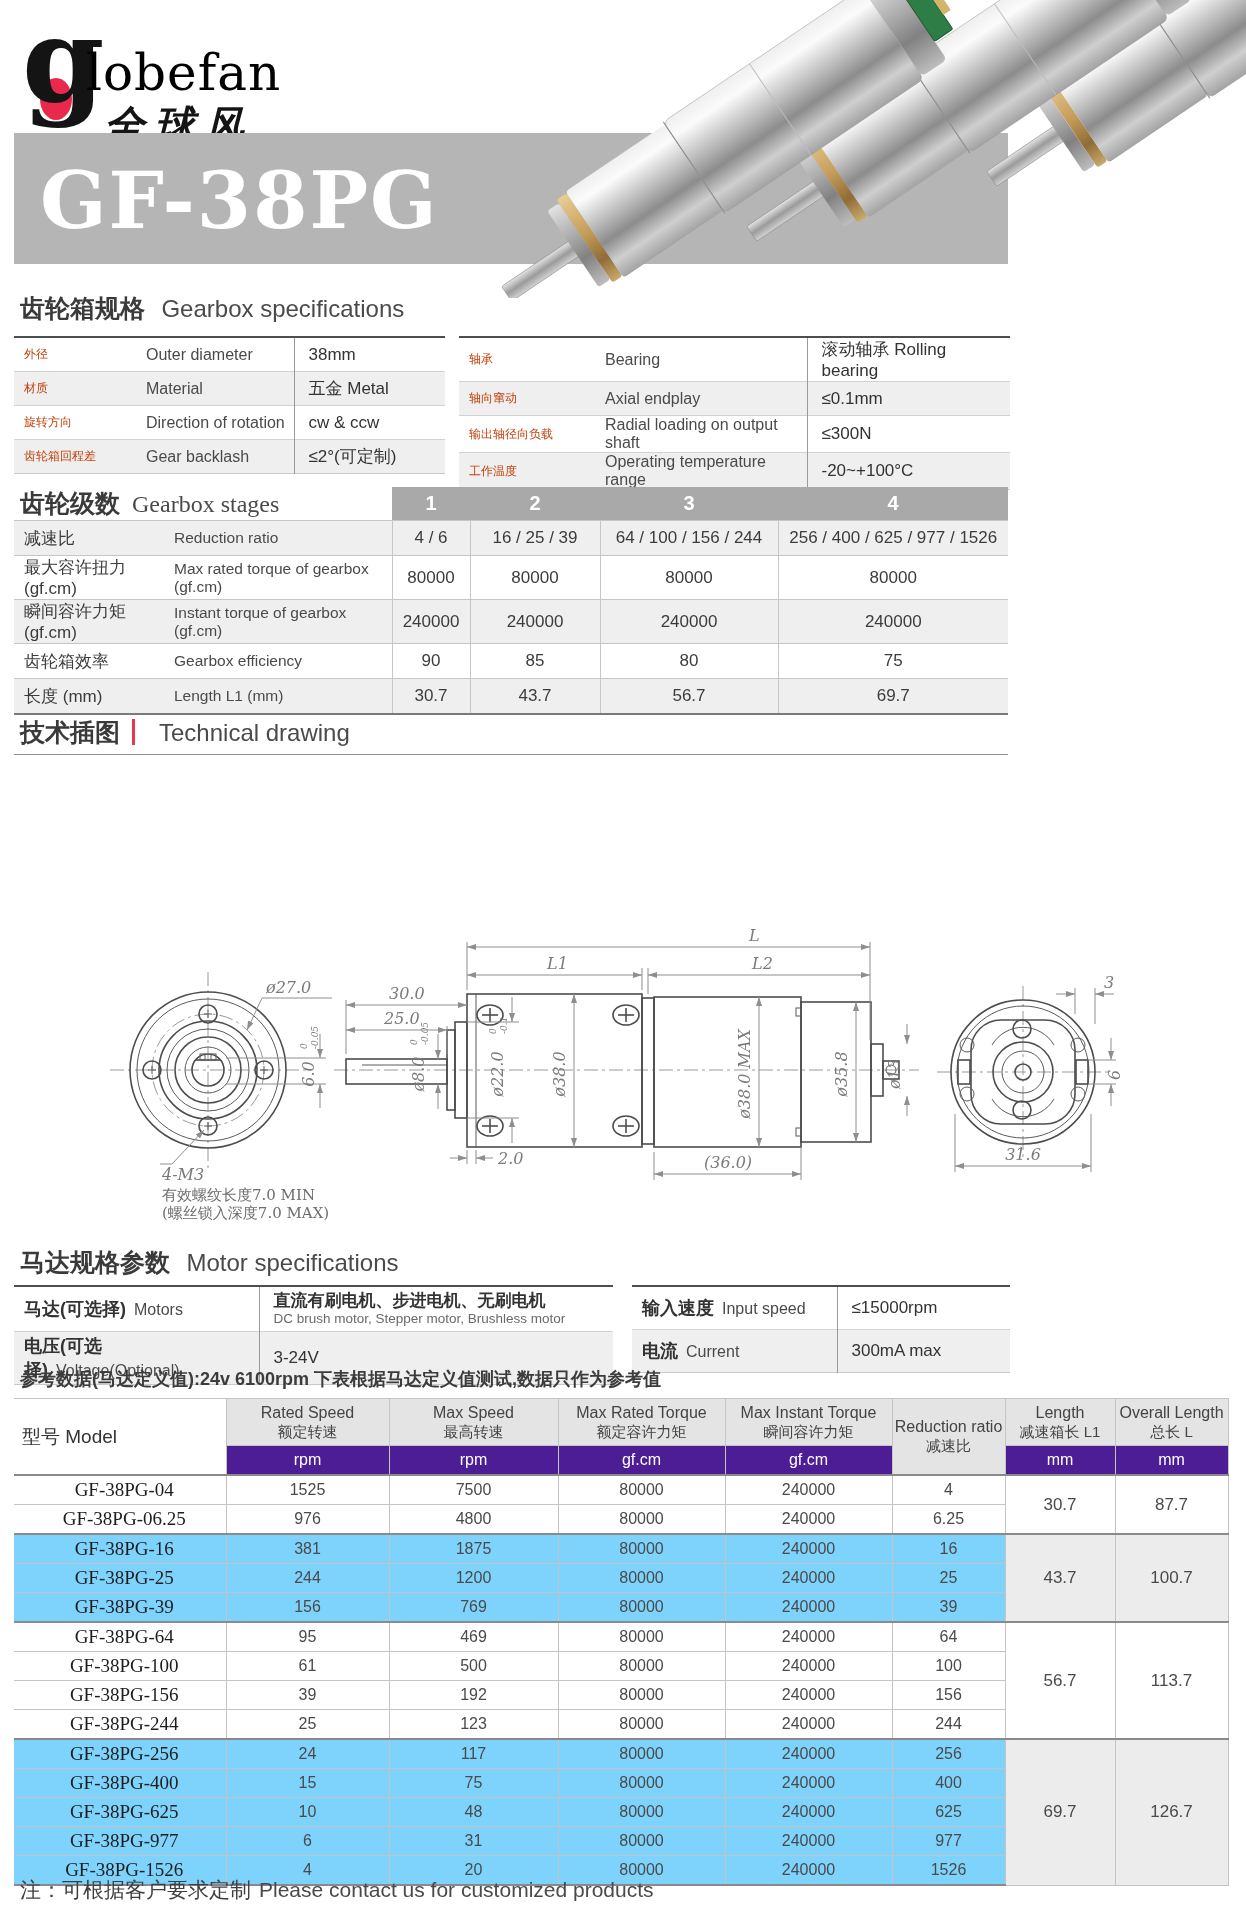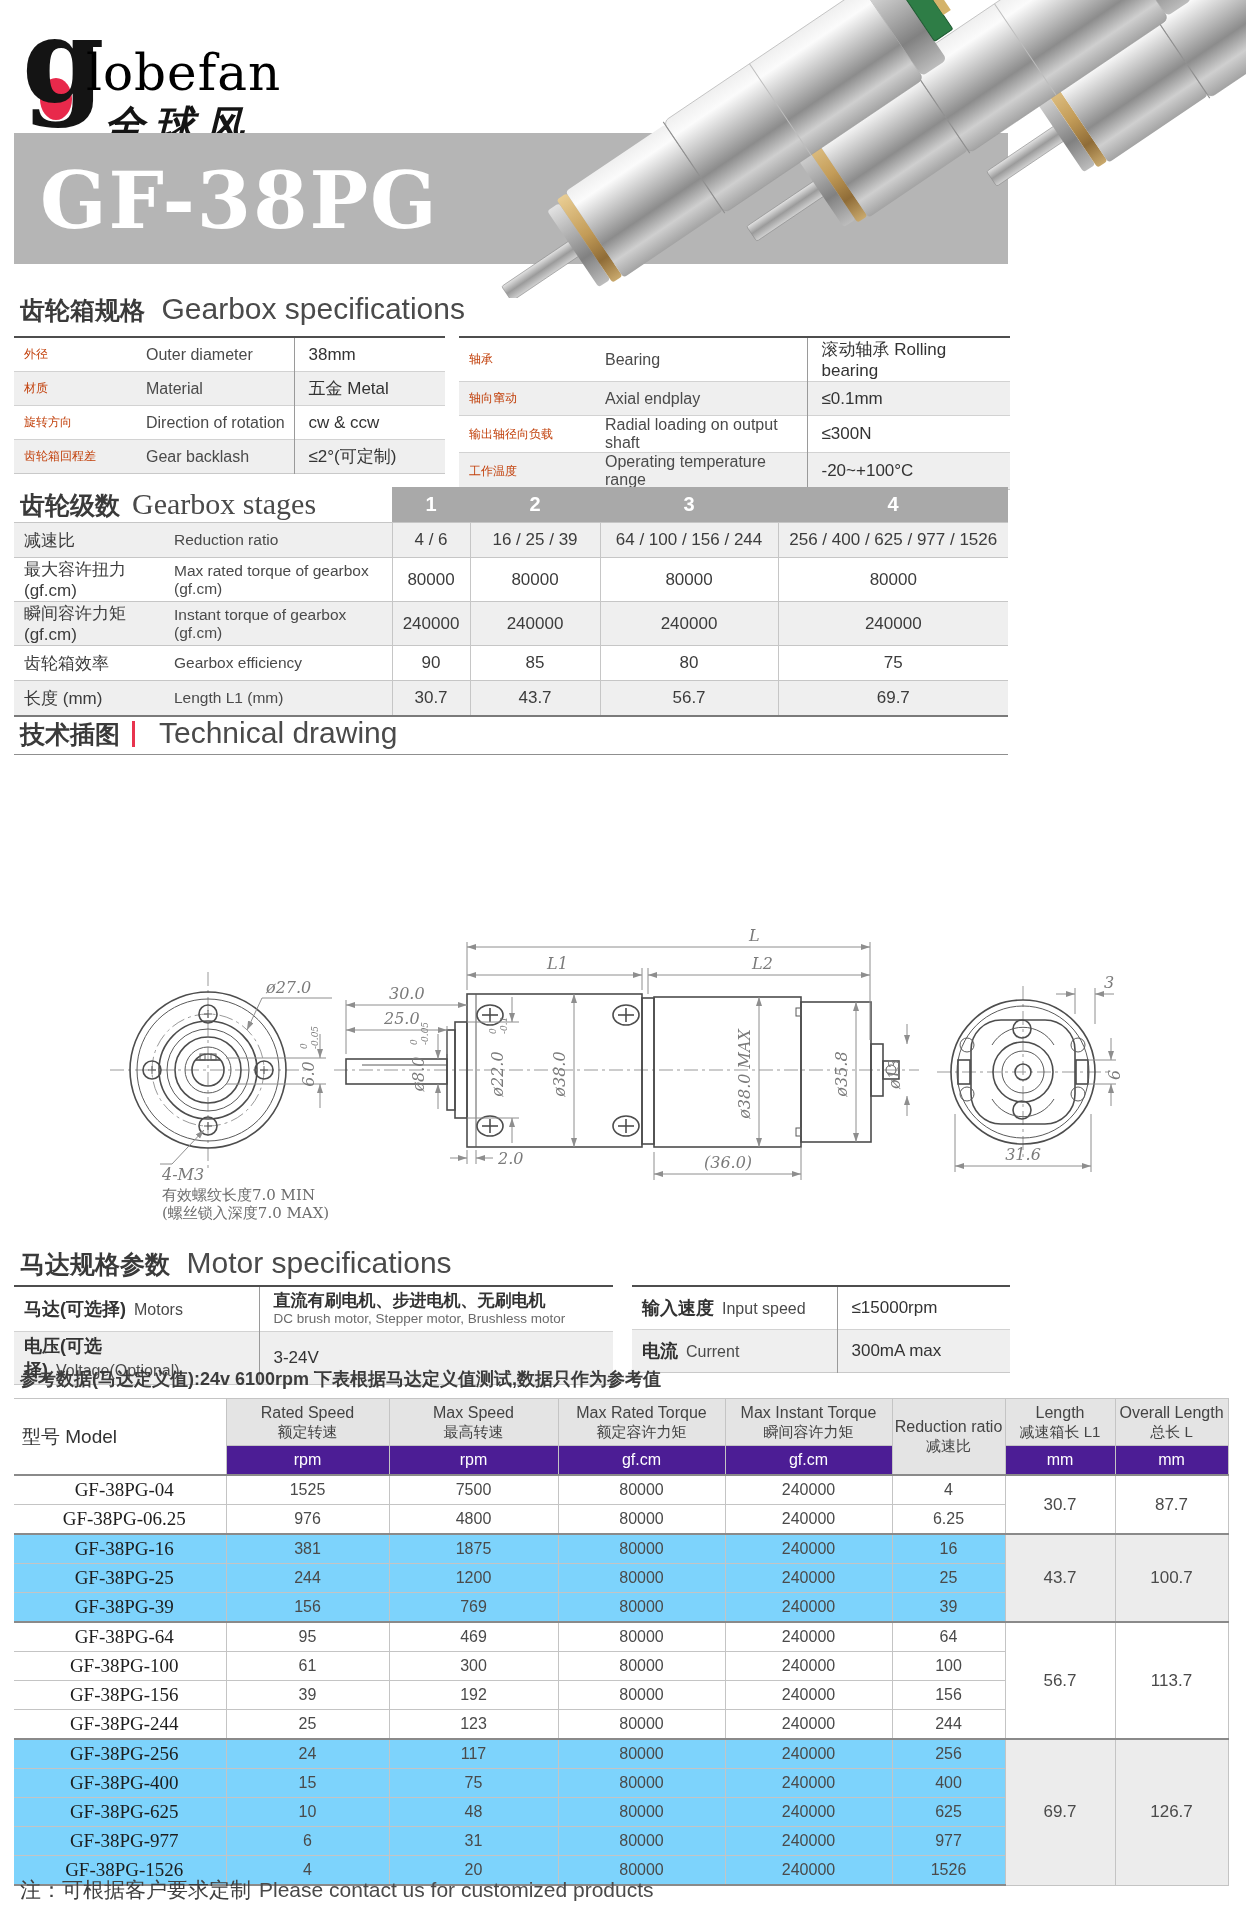--- a/index.html
+++ b/index.html
@@ -16,21 +16,21 @@
   
   .banner{position:absolute;left:14px;top:133px;width:994px;height:131px;background:#b5b5b5;}
   .banner-title{position:absolute;left:26px;top:0;height:131px;line-height:135px;
       font-family:"DejaVu Serif",serif;font-weight:bold;font-size:78px;color:#fff;letter-spacing:2px;}
 
   .hero{position:absolute;left:456px;top:0;width:790px;height:298px;}
 
   
   .sec-title{position:absolute;white-space:nowrap;}
   .sec-cn{font-size:25px;font-weight:bold;color:#3a3a3a;}
-  .sec-en{font-size:30px;color:#4a4a4a;margin-left:12px;}
+  .sec-en{font-size:24px;color:#4a4a4a;margin-left:12px;}
   .red-bar{display:inline-block;width:3px;height:26px;background:#e8344e;margin:0 12px;vertical-align:-4px;}
   .rule{position:absolute;left:14px;width:994px;height:1px;background:#8f8f8f;}
 
   
   table{border-collapse:collapse;table-layout:fixed;}
   .spec{position:absolute;font-size:17px;border-top:2px solid #4e4e4e;border-bottom:1px solid #c9c9c9;}
   .spec td{height:33px;padding:0 6px;border-top:1px solid #d2d2d2;}
   .spec tr:first-child td{border-top:none;}
   .spec td.cn{font-size:12px;color:#c2410c;padding-left:10px;}
   .spec td.en{font-size:16px;color:#4a4a4a;}
@@ -620,21 +620,21 @@
           <td class="num">469</td>
           <td class="num">80000</td>
           <td class="num">240000</td>
           <td class="num">64</td>
           <td class="span l1" rowspan="4">56.7</td>
           <td class="span l" rowspan="4">113.7</td>
         </tr>
         <tr>
           <td class="mname">GF-38PG-100</td>
           <td class="num">61</td>
-          <td class="num">300</td>
+          <td class="num">500</td>
           <td class="num">80000</td>
           <td class="num">240000</td>
           <td class="num">100</td>
         </tr>
         <tr>
           <td class="mname">GF-38PG-156</td>
           <td class="num">39</td>
           <td class="num">192</td>
           <td class="num">80000</td>
           <td class="num">240000</td>

